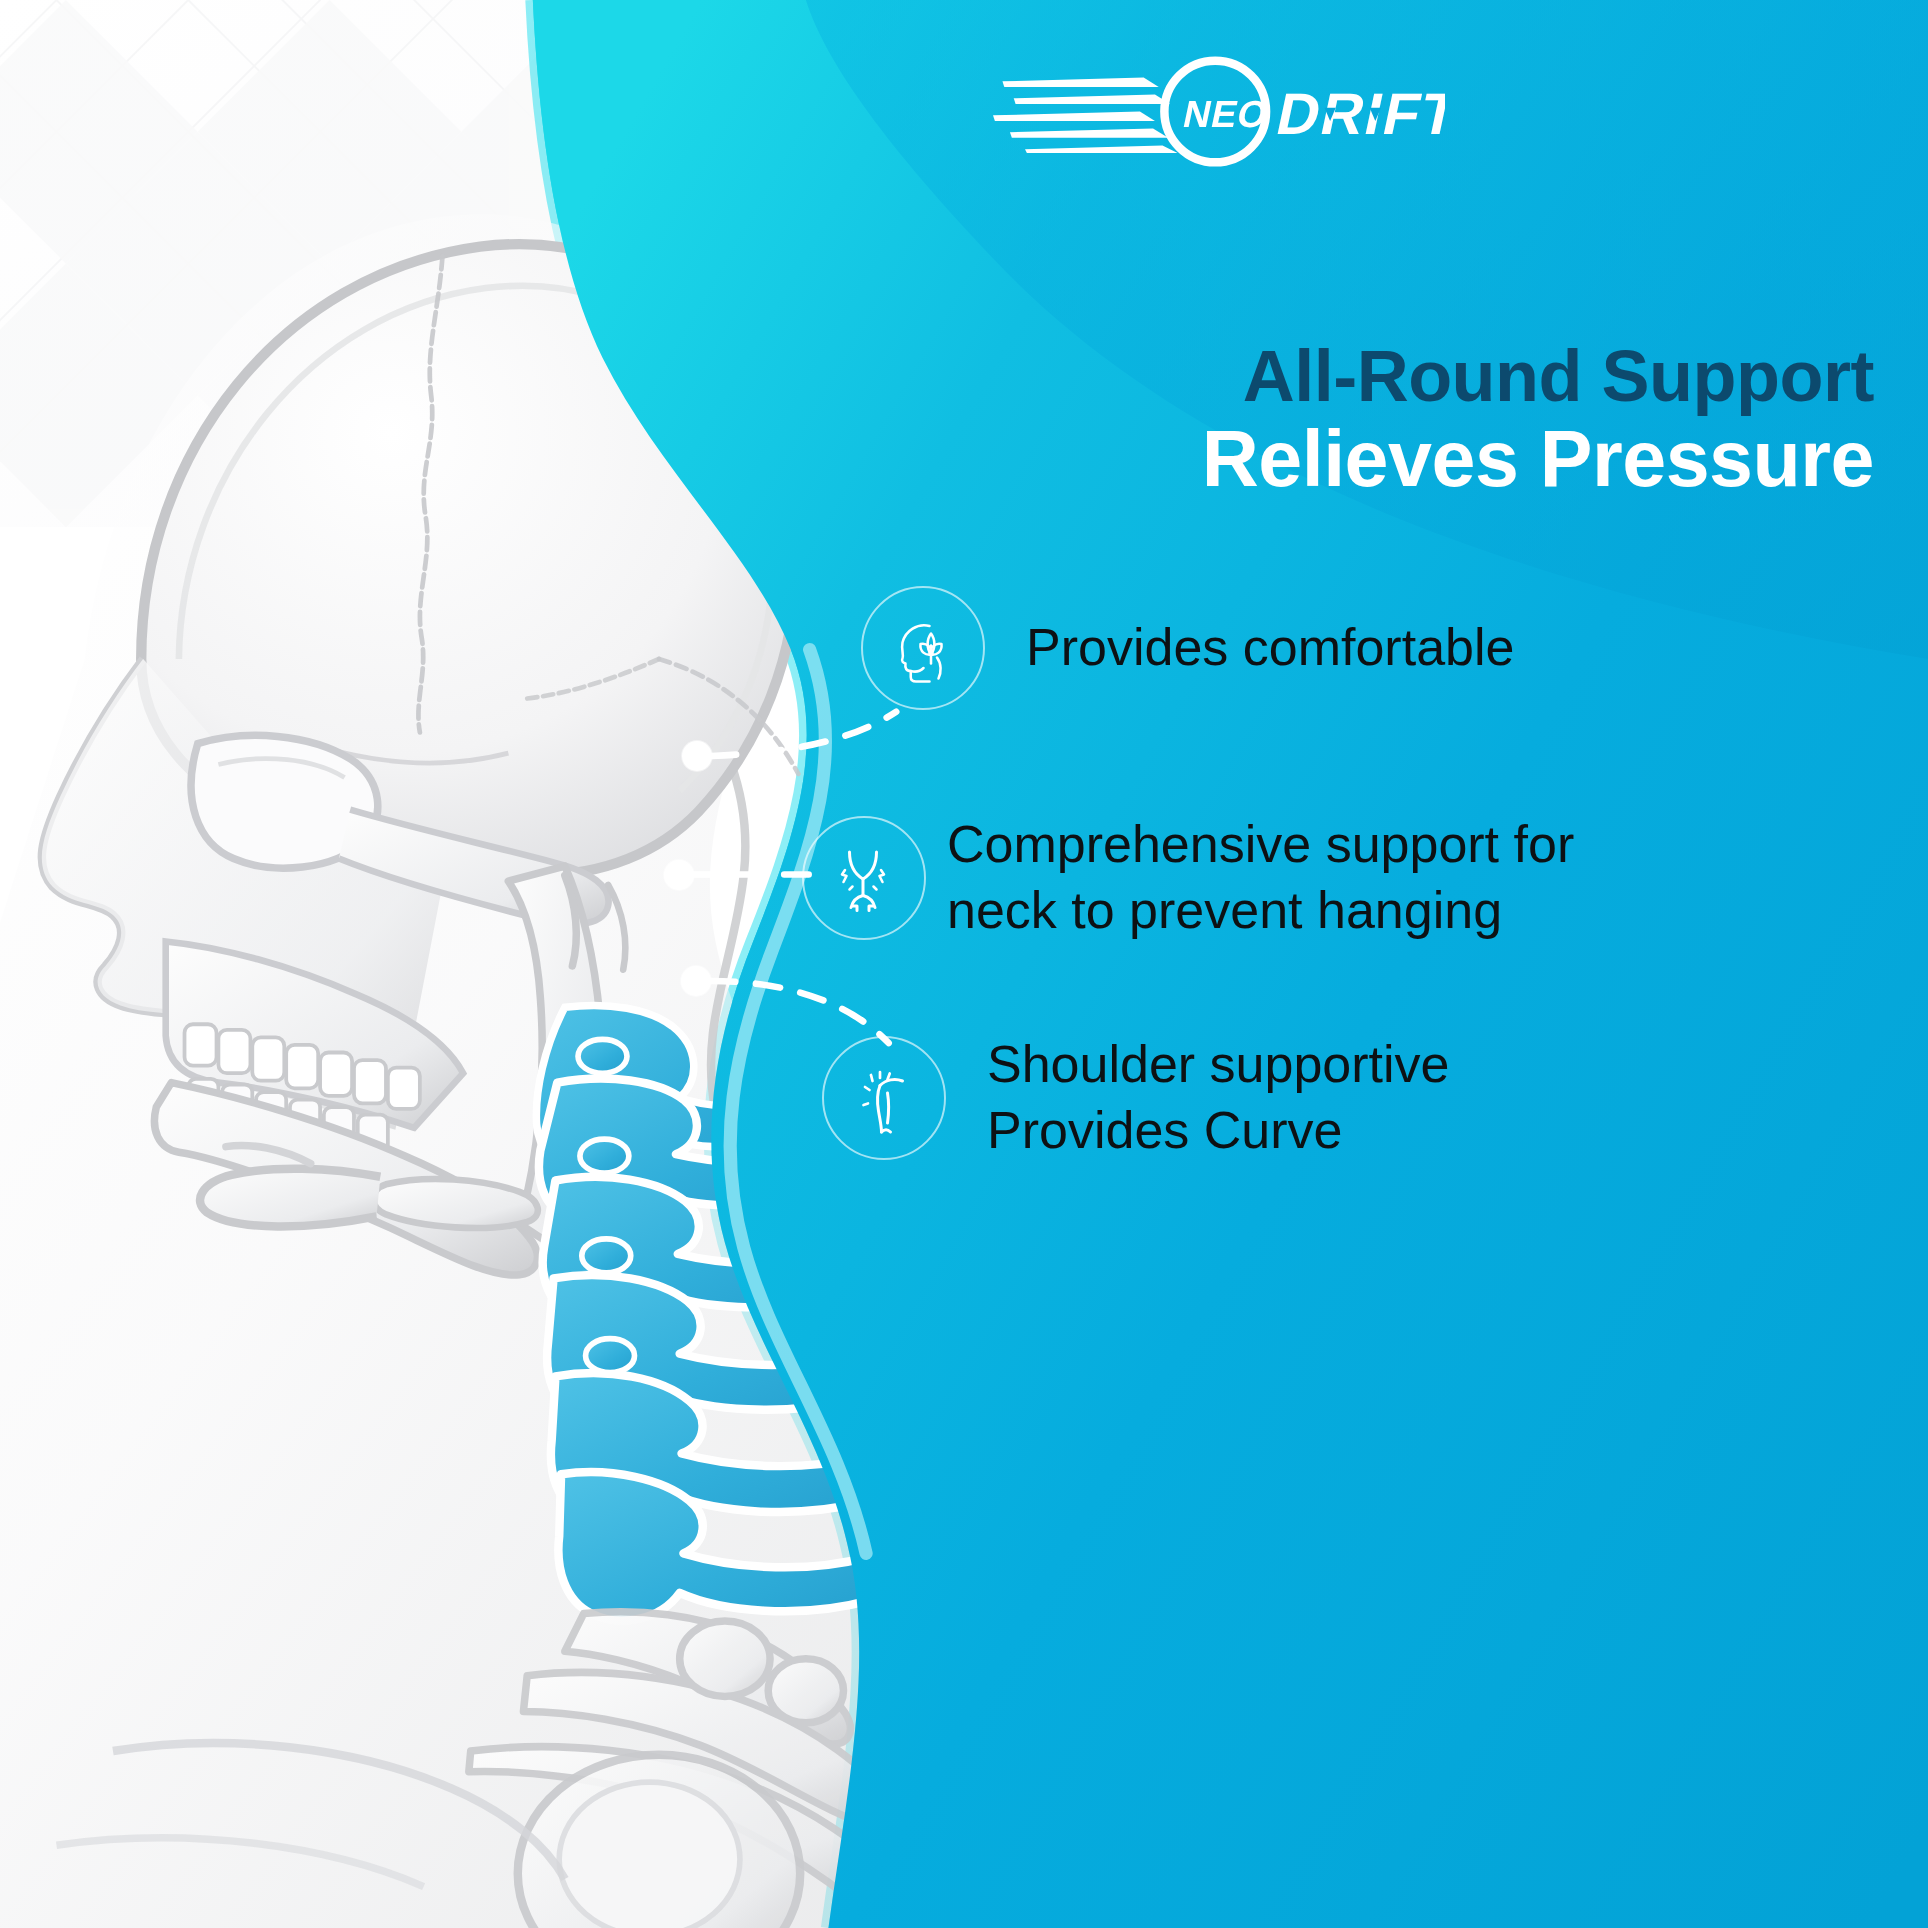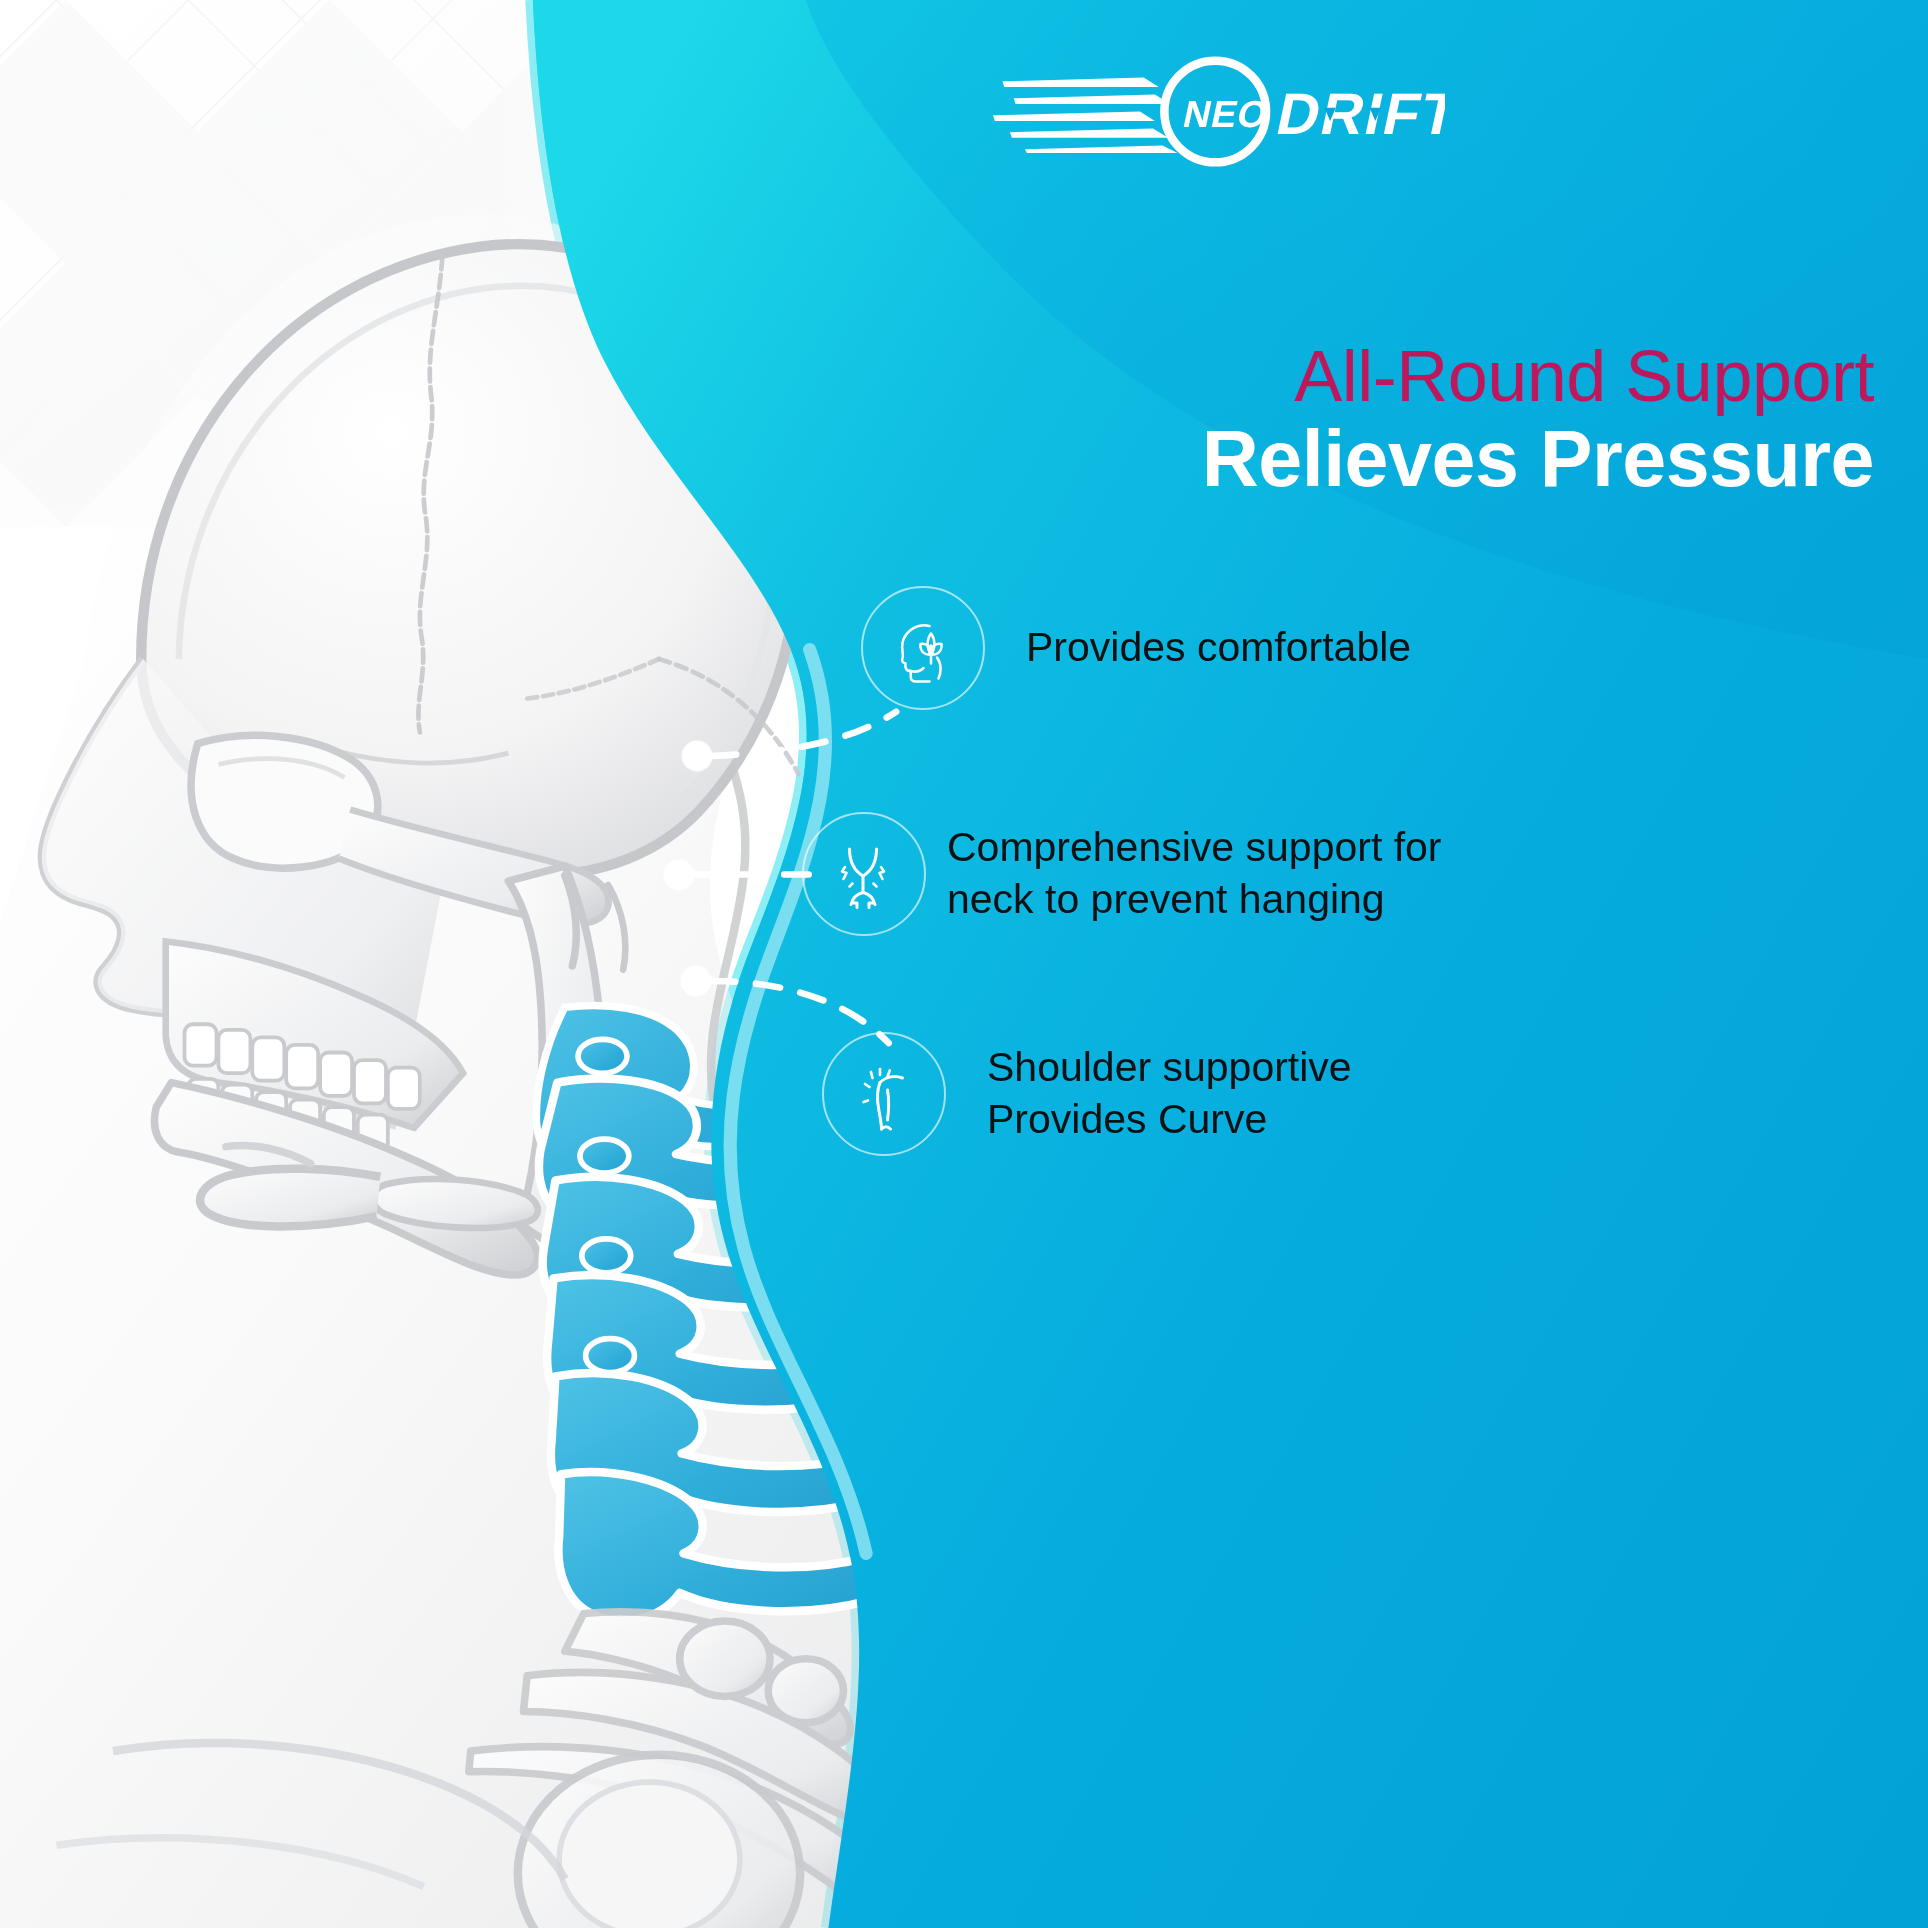--- a/index.html
+++ b/index.html
@@ -13,39 +13,39 @@
   
   .bg-svg{position:absolute;inset:0;width:1928px;height:1928px;}
 
   
   #logo{position:absolute;left:993px;top:55px;width:452px;height:113px;}
   #logo svg{width:100%;height:100%;}
 
   
   #headline{position:absolute;left:876px;top:339px;width:998px;text-align:right;}
   .h-line1{
-    font-size:72px;line-height:1.05;font-weight:400;color:#be185d;
+    font-size:72px;line-height:1.05;font-weight:700;color:#0c4a6e;
     letter-spacing:-0.5px;white-space:nowrap;
   }
   .h-line2{
     font-size:79px;line-height:1.06;font-weight:700;color:#ffffff;
     letter-spacing:-0.5px;white-space:nowrap;margin-top:2px;
   }
 
   
   .feature{position:absolute;display:flex;align-items:center;}
   .f-icon{
     width:124px;height:124px;border-radius:50%;
     border:2.8px solid rgba(255,255,255,0.62);
     display:flex;align-items:center;justify-content:center;
     flex:0 0 auto;box-sizing:border-box;
   }
   .f-icon svg{width:75px;height:75px;display:block;}
   .f-text{
-    margin-left:36px;color:#0d1114;font-size:41px;line-height:1.26;
+    margin-left:36px;color:#0d1114;font-size:52px;line-height:1.26;
     font-weight:400;white-space:nowrap;
   }
   #feature-1{left:861px;top:586px;}
   #feature-2{left:802px;top:812px;}
   #feature-3{left:822px;top:1032px;}
 
   #feature-1 .f-text{margin-left:41px;}
   #feature-2 .f-text{margin-left:21px;}
   #feature-3 .f-text{margin-left:41px;}
 

